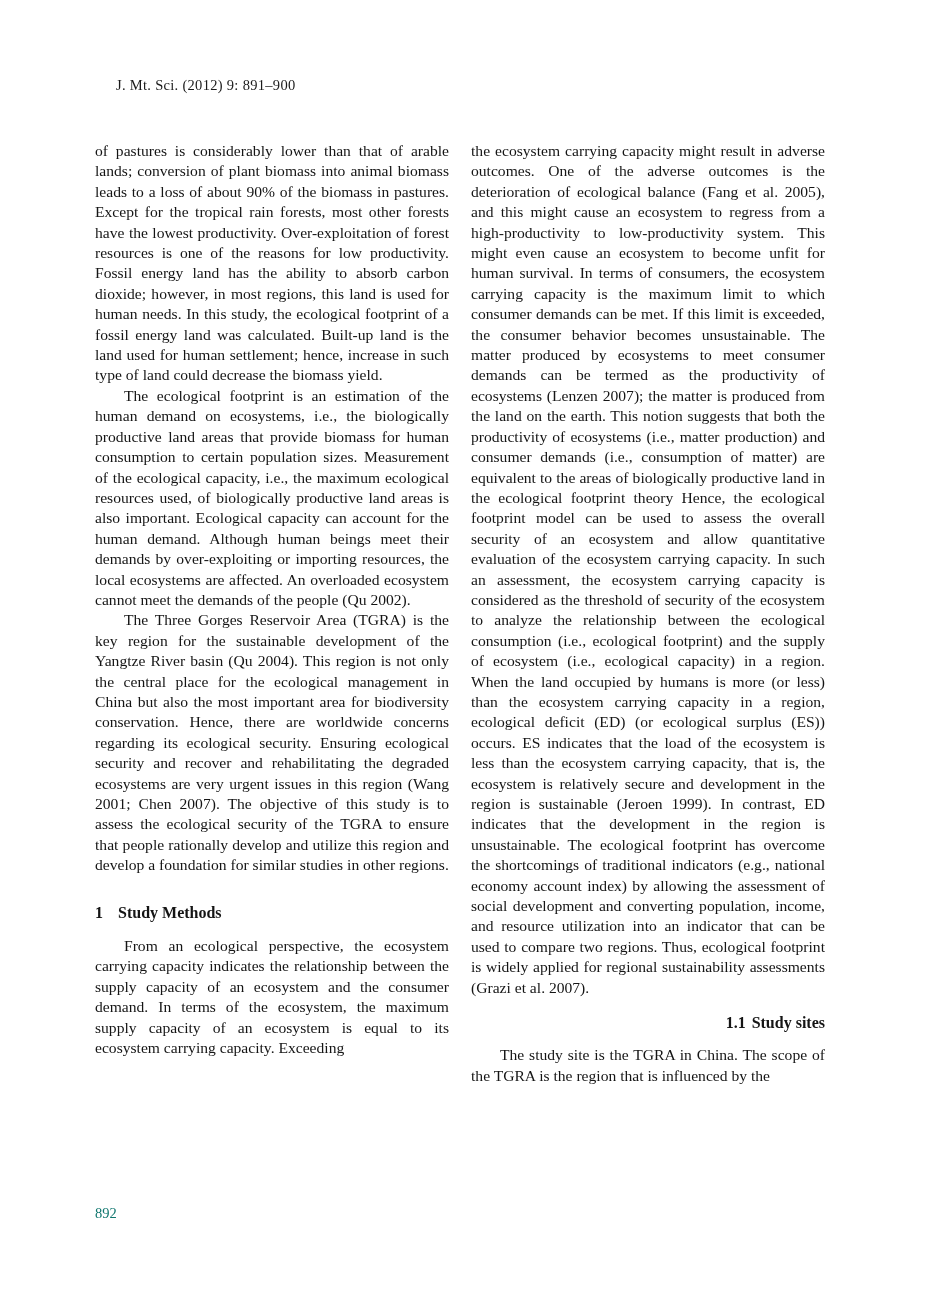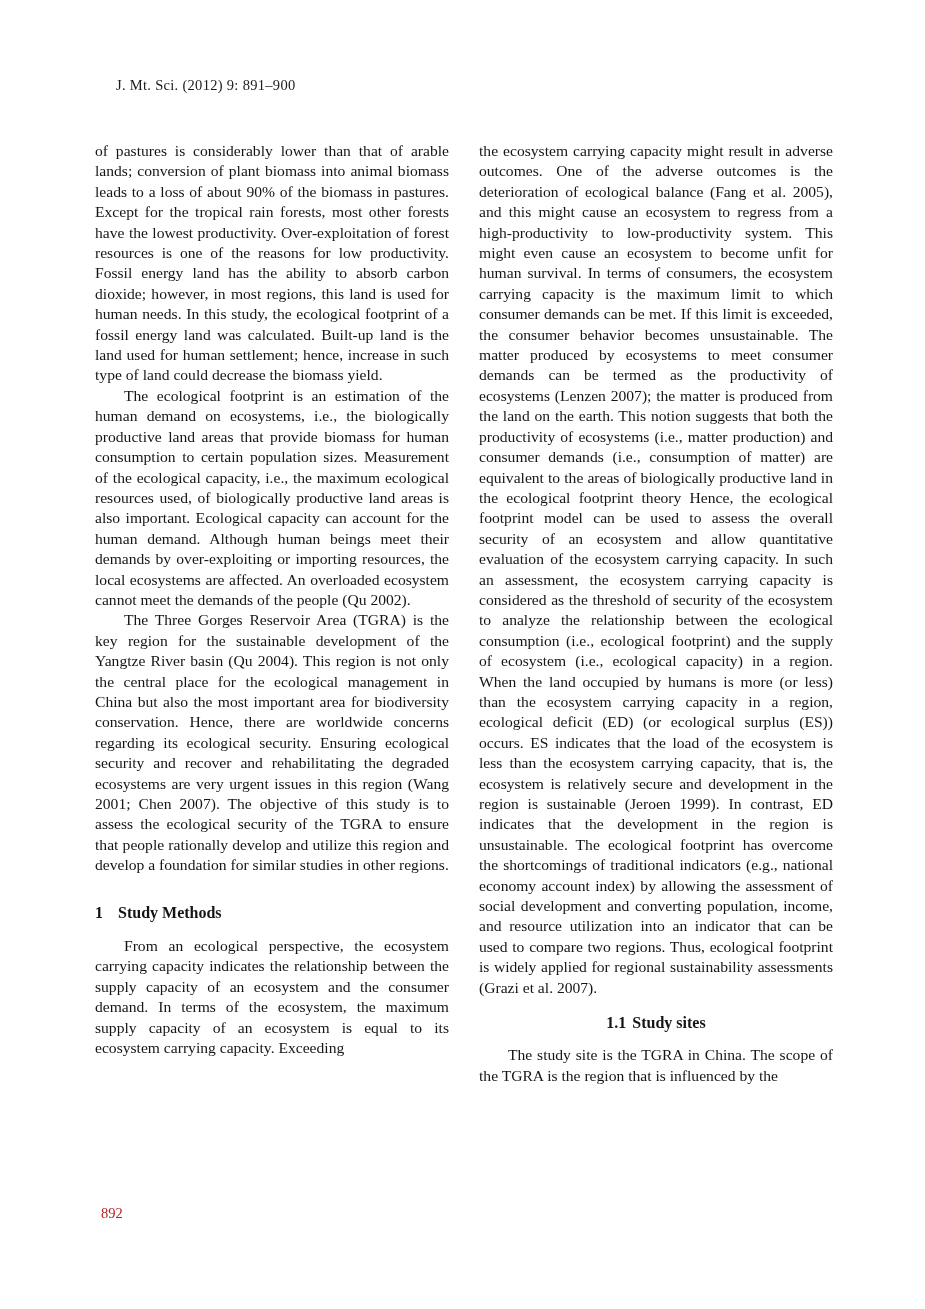--- a/index.html
+++ b/index.html
@@ -29,21 +29,21 @@
     color: #1a1a1a;
     white-space: nowrap;
     margin-left: 21px;
   }
   .content {
     position: absolute;
     left: 95px;
     top: 141px;
     width: 739px;
     display: flex;
-    gap: 30px;
+    gap: 22px;
   }
   .col {
     width: 354px;
     flex: 0 0 354px;
     font-size: 15.6px;
     line-height: 20.4px;
     text-align: justify;
     text-justify: inter-word;
   }
   .col p {
@@ -60,33 +60,33 @@
     text-align: left;
     margin: 27px 0 13px 0;
   }
   .sec-heading .sec-num {
     display: inline-block;
     margin-right: 15px;
   }
   .subsec-heading {
     font-weight: bold;
     font-size: 16px;
-    text-align: center;
+    text-align: right;
     margin: 15px 0 12px 0;
   }
   .subsec-heading .sec-num {
     display: inline-block;
     margin-right: 6px;
   }
   .page-number {
     position: absolute;
-    left: 101px;
+    left: 95px;
     top: 1205px;
     font-size: 14.5px;
-    color: #b91c1c;
+    color: #0f766e;
   }
 </style>
 </head>
 <body>
 
 <div class="page">
 
   <div class="running-head">J. Mt. Sci. (2012) 9: 891–900</div>
 
   <div class="content">

